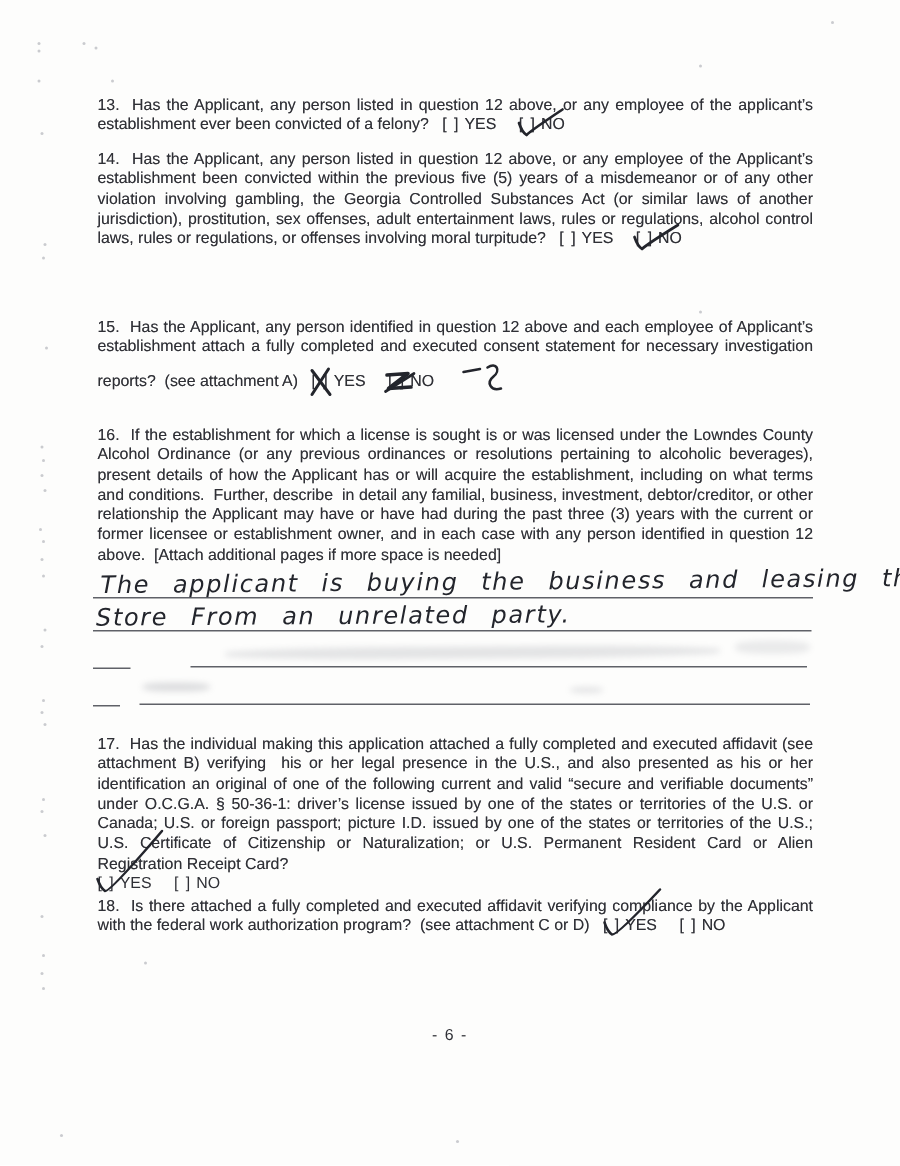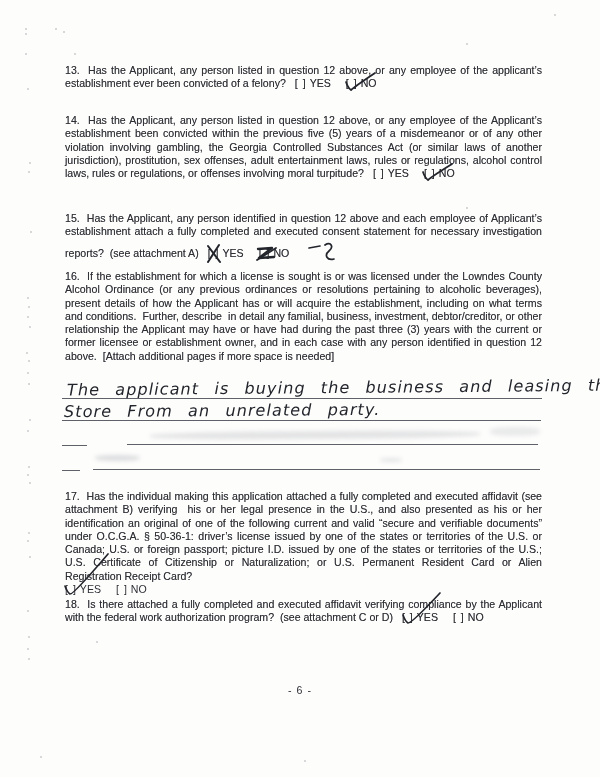--- a/index.html
+++ b/index.html
@@ -60,21 +60,21 @@
       <span>13.&nbsp;&nbsp;Has the Applicant, any person listed in question 12 above, or any employee of the applicant’s establishment ever been convicted of a felony?</span>
       <span class="cb g1"><span class="br">[ ]</span><span>YES</span></span>
       <span class="cb g2">
         <svg class="mark mk-check" width="38" height="26" viewBox="0 0 38 26">
             <path d="M5,12 q2,6 5,8 Q13,17 34,3" stroke-width="1.8"></path>
           </svg>
         <span class="br">[ ]</span><span>NO</span></span>
     </p>
   </div>
 
-  <div class="q" style="top:114px">
+  <div class="q" style="top:100px">
     <p>
       <span>14.&nbsp;&nbsp;Has the Applicant, any person listed in question 12 above, or any employee of the Applicant’s establishment been convicted within the previous five (5) years of a misdemeanor or of any other violation involving gambling, the Georgia Controlled Substances Act (or similar laws of another jurisdiction), prostitution, sex offenses, adult entertainment laws, rules or regulations, alcohol control laws, rules or regulations, or offenses involving moral turpitude?</span>
       <span class="cb g1"><span class="br">[ ]</span><span>YES</span></span>
       <span class="cb g2">
         <svg class="mark mk-check" width="38" height="26" viewBox="0 0 38 26">
             <path d="M4,12 q2,6 5,8 Q12,17 33,4" stroke-width="1.8"></path>
           </svg>
         <span class="br">[ ]</span><span>NO</span></span>
     </p>
   </div>
@@ -98,21 +98,21 @@
         <svg width="34" height="26" viewBox="0 0 34 26">
             <g fill="none" stroke="#23252c" stroke-width="1.7" stroke-linecap="round">
               <path d="M3,10 L14,8"></path>
               <path d="M19,7 c6,-4 9,2 4,6 c-5,4 -2,10 5,8"></path>
             </g>
           </svg>
       </span>
     </p>
   </div>
 
-  <div class="q" style="top:270px">
+  <div class="q" style="top:284px">
     <p><span>16.&nbsp;&nbsp;If the establishment for which a license is sought is or was licensed under the Lowndes County Alcohol Ordinance (or any previous ordinances or resolutions pertaining to alcoholic beverages), present details of how the Applicant has or will acquire the establishment, including on what terms and conditions.&nbsp; Further, describe&nbsp; in detail any familial, business, investment, debtor/creditor, or other relationship the Applicant may have or have had during the past three (3) years with the current or former licensee or establishment owner, and in each case with any person identified in question 12 above.&nbsp; [Attach additional pages if more space is needed]</span></p>
   </div>
 
   <div>
     <div class="hw-text hw1">The applicant is buying the business and leasing the</div>
     <div class="hw-text hw2">Store From an unrelated party.</div>
     <div class="rule" style="left:62px;top:398px;width:480px"></div>
     <div class="rule" style="left:62px;top:420px;width:479px"></div>
     <div class="rule" style="left:62px;top:445px;width:25px"></div>
     <div class="rule" style="left:127px;top:444px;width:411px"></div>

